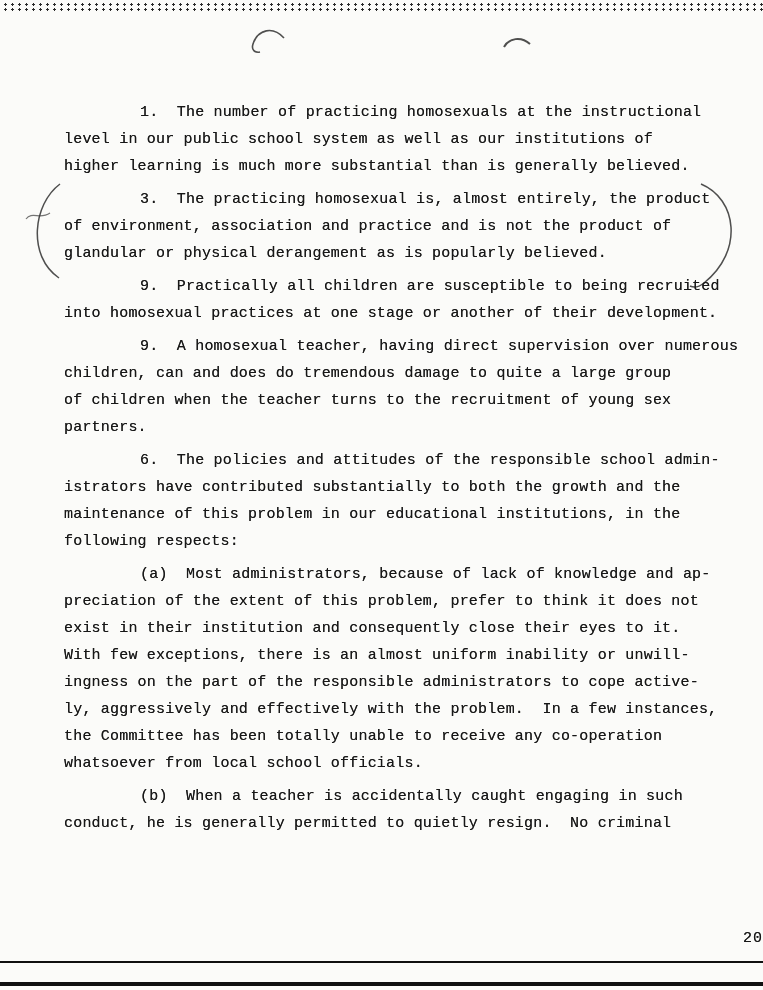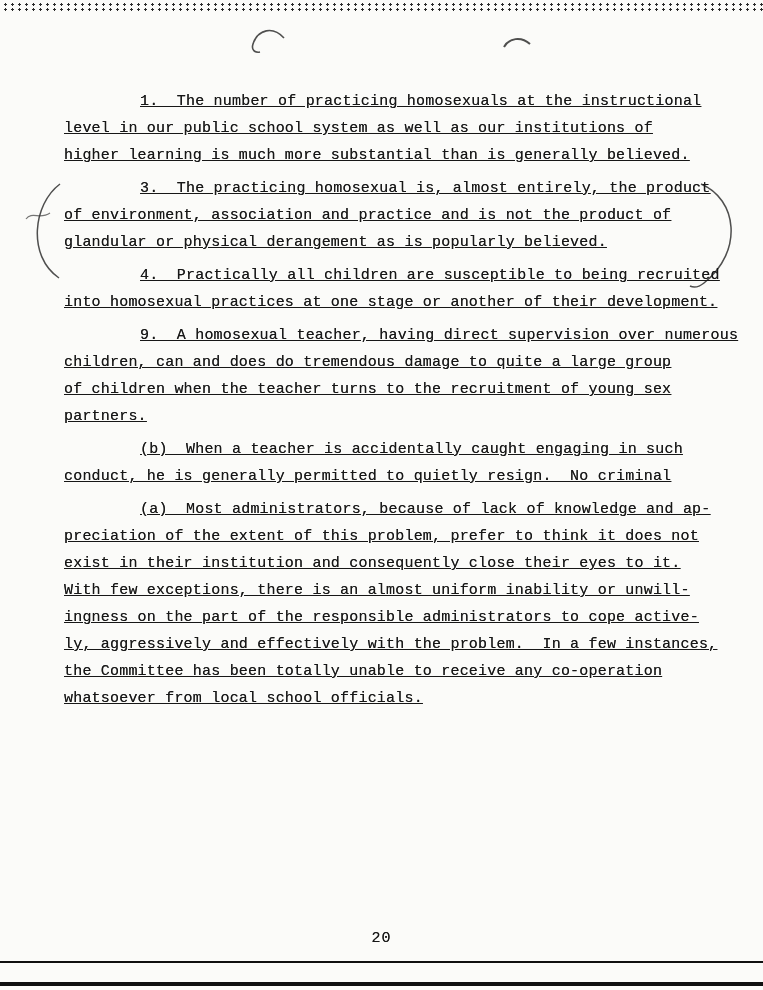--- a/index.html
+++ b/index.html
@@ -23,40 +23,39 @@
     top: 2px;
     left: 0;
     width: 100%;
     height: 9px;
     background-image: radial-gradient(circle, #2a2a2a 1.1px, transparent 1.4px);
     background-size: 7px 5px;
     background-position: 2px 0;
   }
   .text-block {
     position: absolute;
-    top: 88px;
+    top: 99px;
     left: 64px;
     width: 676px;
-    text-decoration: underline;
   }
   .text-block p {
     margin: 0 0 6px 0;
     font-size: 15px;
     line-height: 27px;
     white-space: pre-wrap;
     text-indent: 76px;
     letter-spacing: 0.2px;
     text-shadow: 0 0 0.5px rgba(20,20,20,0.75);
   }
   .page-number {
     position: absolute;
     top: 930px;
     left: 0;
     width: 100%;
-    text-align: center;
+    text-align: right;
     font-size: 15px;
     letter-spacing: 1px;
     text-shadow: 0 0 0.5px rgba(20,20,20,0.75);
   }
   .rule {
     position: absolute;
     left: 0;
     width: 100%;
     background: #101010;
   }
@@ -84,36 +83,40 @@
     <path d="M701,184 C737,199 744,251 704,283 C699,287 694,288 690,286" stroke="#303030" stroke-width="1.5" fill="none" opacity="0.85"></path>
   </svg>
 
   <div class="text-block">
     <p>1.  The number of practicing homosexuals at the instructional
 level in our public school system as well as our institutions of
 higher learning is much more substantial than is generally believed.</p>
     <p>3.  The practicing homosexual is, almost entirely, the product
 of environment, association and practice and is not the product of
 glandular or physical derangement as is popularly believed.</p>
-    <p>4.  Practically all children are susceptible to being recruited
+    <p>9.  Practically all children are susceptible to being recruited
 into homosexual practices at one stage or another of their development.</p>
     <p>9.  A homosexual teacher, having direct supervision over numerous
 children, can and does do tremendous damage to quite a large group
 of children when the teacher turns to the recruitment of young sex
 partners.</p>
-    <p>(b)  When a teacher is accidentally caught engaging in such
-conduct, he is generally permitted to quietly resign.  No criminal</p>
+    <p>6.  The policies and attitudes of the responsible school admin-
+istrators have contributed substantially to both the growth and the
+maintenance of this problem in our educational institutions, in the
+following respects:</p>
     <p>(a)  Most administrators, because of lack of knowledge and ap-
 preciation of the extent of this problem, prefer to think it does not
 exist in their institution and consequently close their eyes to it.
 With few exceptions, there is an almost uniform inability or unwill-
 ingness on the part of the responsible administrators to cope active-
 ly, aggressively and effectively with the problem.  In a few instances,
 the Committee has been totally unable to receive any co-operation
 whatsoever from local school officials.</p>
+    <p>(b)  When a teacher is accidentally caught engaging in such
+conduct, he is generally permitted to quietly resign.  No criminal</p>
   </div>
 
   <div class="page-number">20</div>
 
   <div class="rule rule-thin"></div>
   <div class="rule rule-thick"></div>
 
 </div>
 
 </body></html>

